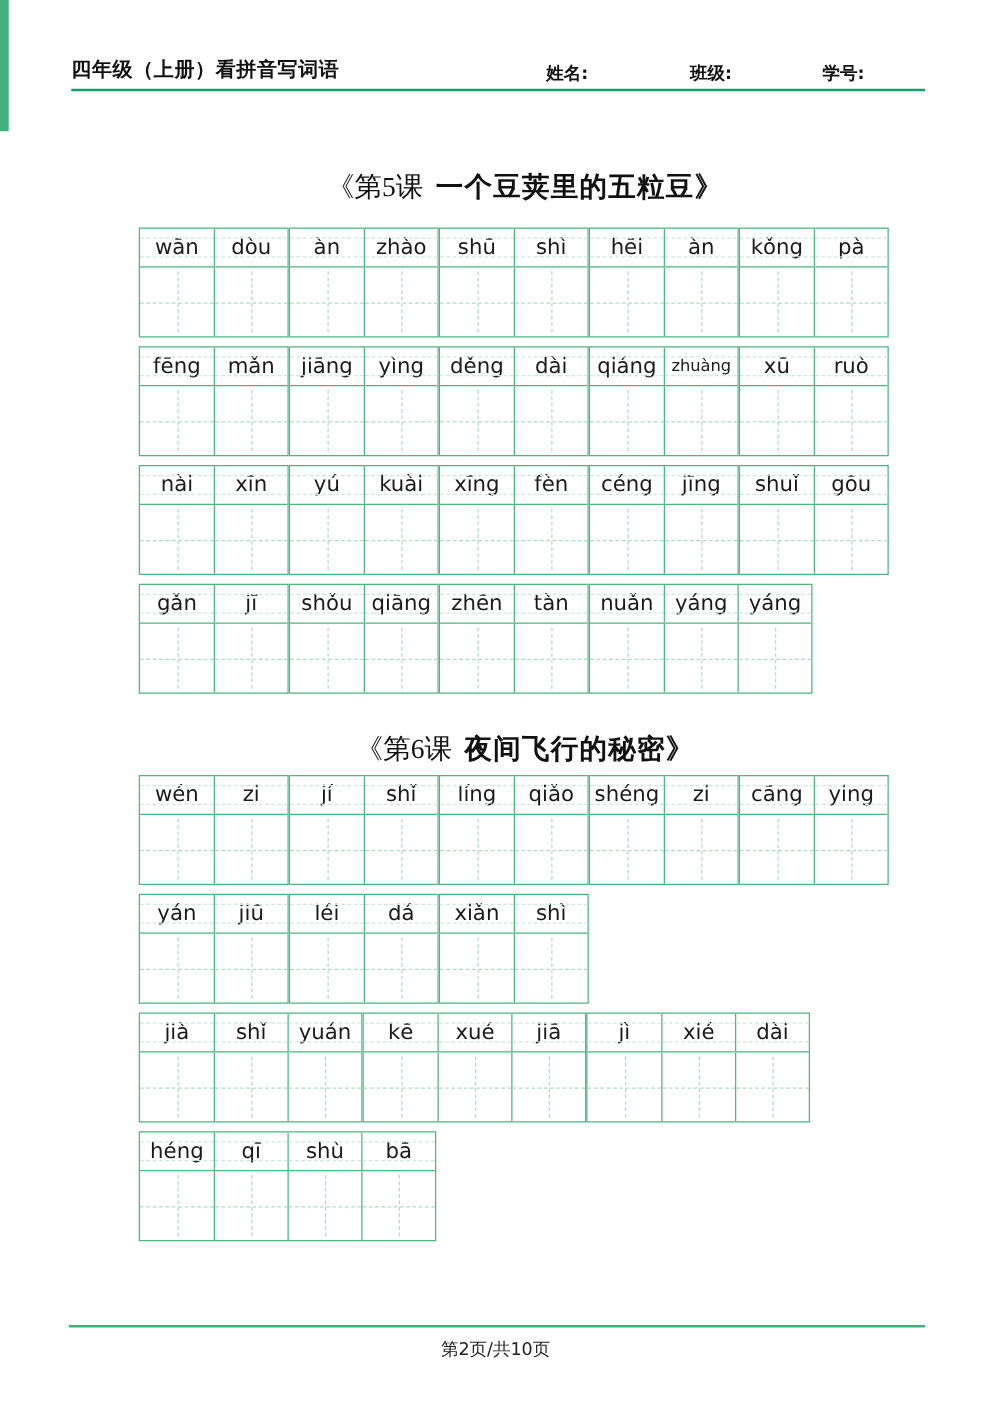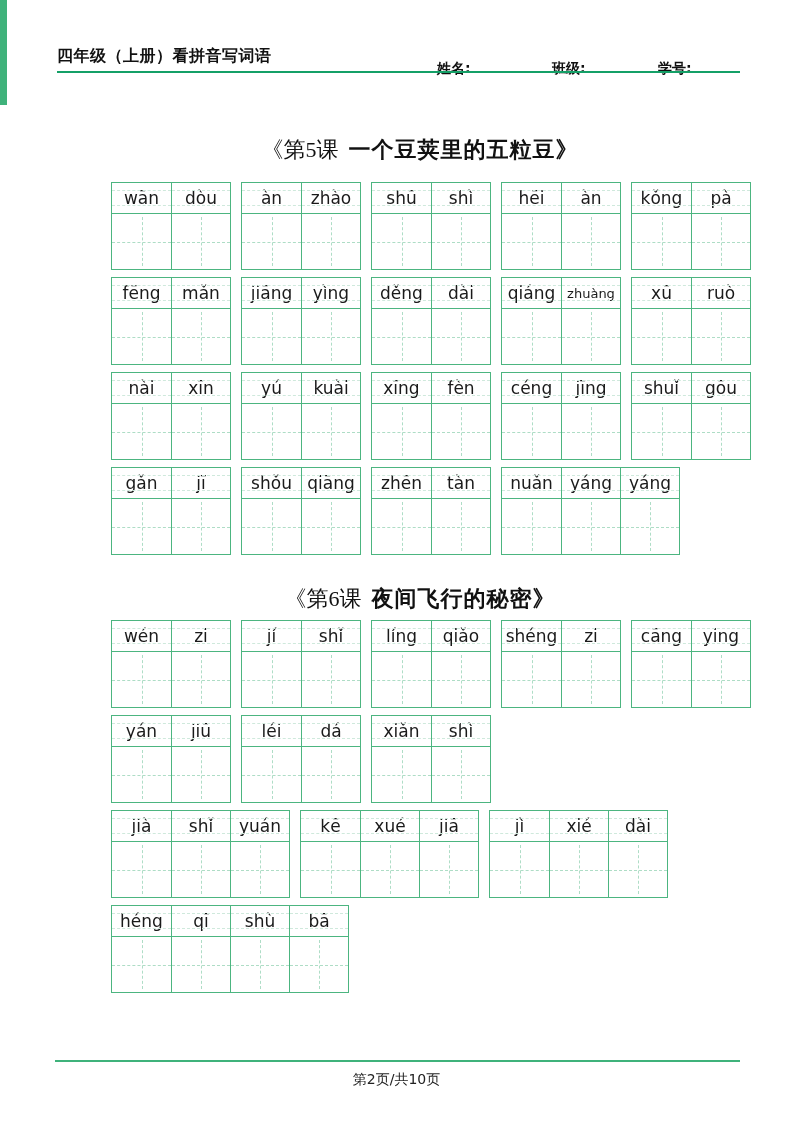--- a/index.html
+++ b/index.html
@@ -22,21 +22,21 @@
   .edge-strip{
     position:absolute;left:0;top:0;width:7px;height:105px;
     background:var(--accent-green);
   }
   
   .header{position:absolute;left:0;top:0;width:793px;height:74px;}
   .doc-title{
     position:absolute;left:57px;top:46px;
     font-size:16px;font-weight:bold;letter-spacing:.5px;
   }
-  .hfield{position:absolute;top:60px;font-size:14px;font-weight:bold;}
+  .hfield{position:absolute;top:50px;font-size:14px;font-weight:bold;}
   .hfield.name{left:437px;}
   .hfield.clazz{left:552px;}
   .hfield.sid{left:645px;margin-left:13px;}
   .header-rule{
     position:absolute;left:57px;top:71px;width:683px;height:2px;
     background:var(--line-green);
   }
   
   .content{position:absolute;left:111px;top:130px;width:625px;}
   .lesson-heading{
@@ -45,21 +45,21 @@
   }
   .lesson-heading .prefix{
     font-family:"Liberation Serif", serif;
     font-weight:400;font-size:22px;margin-right:10px;
   }
   .lesson-heading .title{
     font-weight:bold;font-size:22px;letter-spacing:1px;text-align:right;
   }
   .heading-first{margin-bottom:12px;}
   .heading-next{margin-top:24px;margin-bottom:1px;}
-  .pin-row{display:flex;gap:10px;margin-bottom:7px;}
+  .pin-row{display:flex;margin-bottom:7px;}
   .word-group{
     border:1.5px solid var(--border-green);
     background:#fff;
   }
   .pinyin-cells{display:flex;height:30px;}
   .pinyin-cell{
     width:59px;position:relative;
     display:flex;align-items:center;justify-content:center;
     font-size:17px;color:#1a1a1a;
   }

